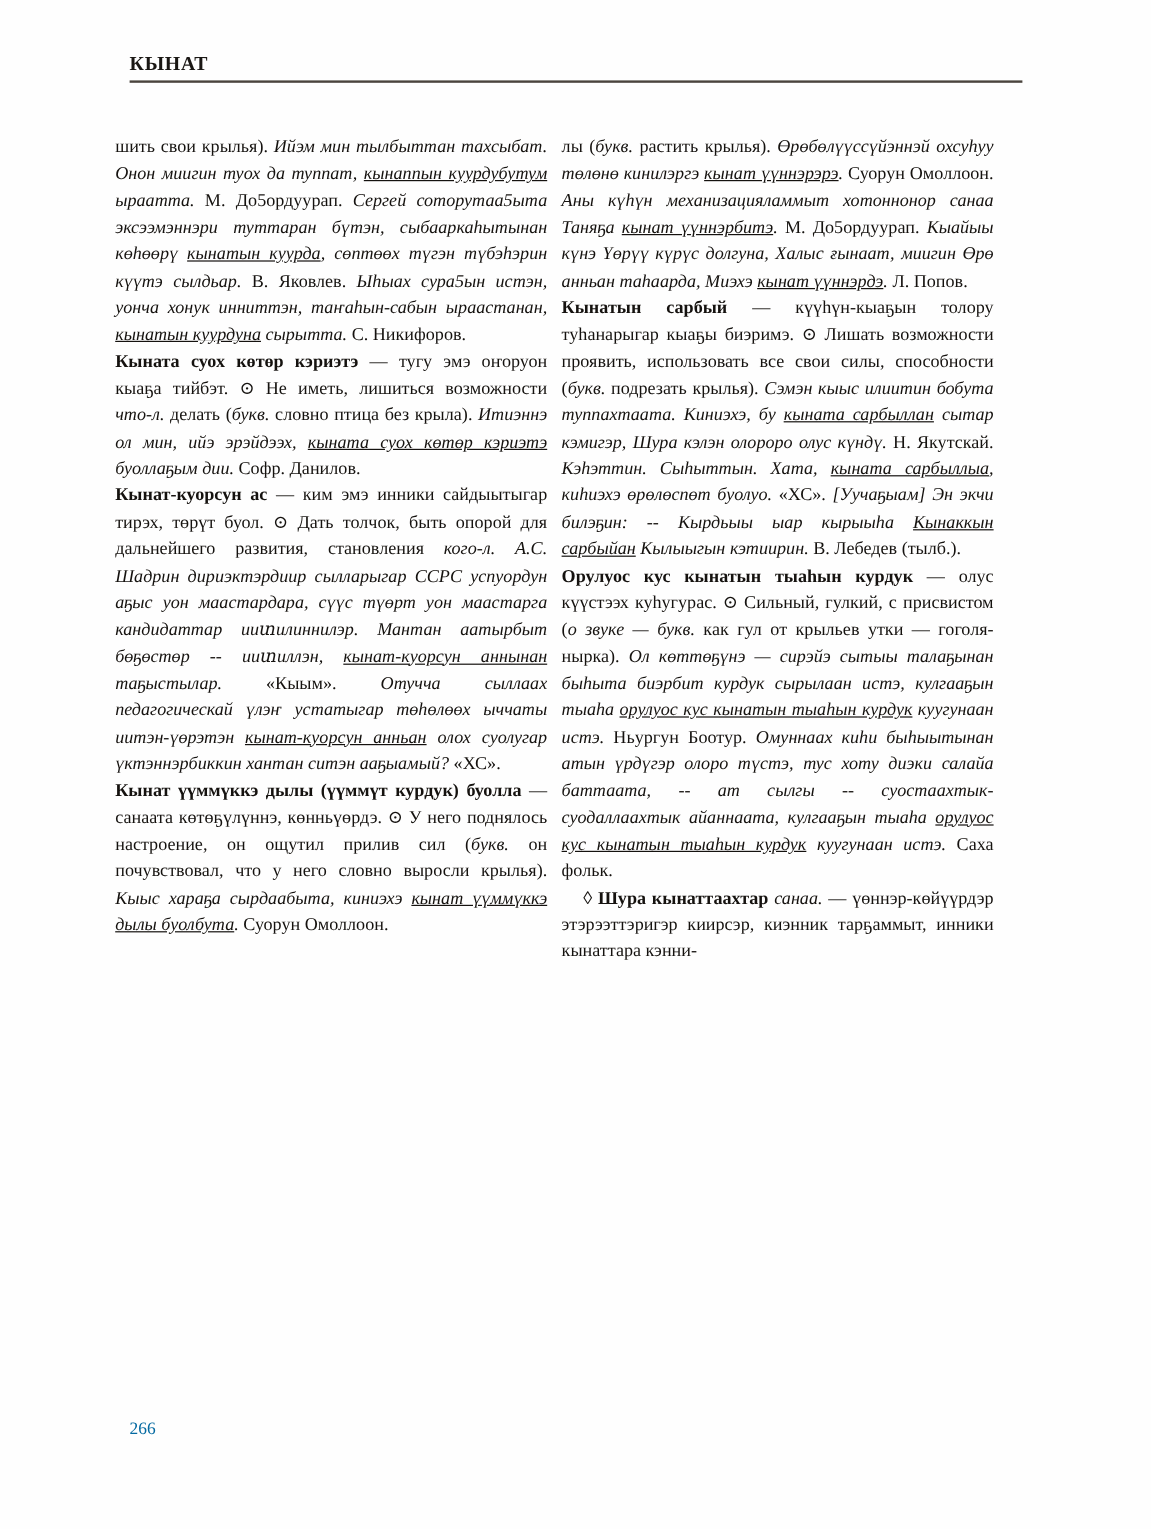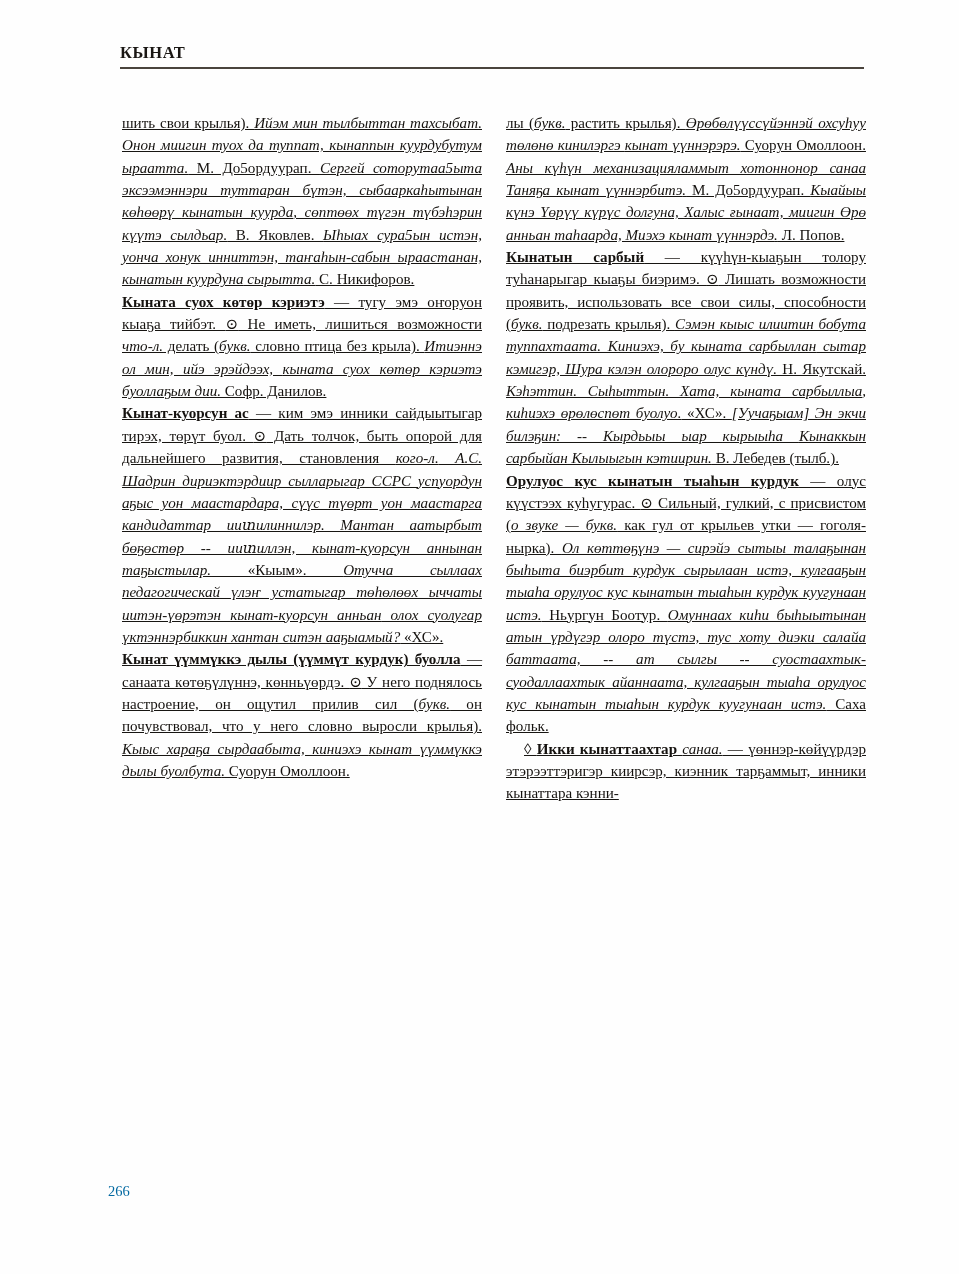--- a/index.html
+++ b/index.html
@@ -11,42 +11,41 @@
   }
   .page{
     position:relative;
     width:959px;height:1274px;
     box-sizing:border-box;
     padding:0;
     background:#fefefe;
   }
   .runhead-wrap{
     position:absolute;
-    left:108px;top:44px;width:744px;margin-left:12px;
+    left:108px;top:44px;width:744px;
   }
   .runhead{
     font-size:16.5px;
     font-weight:bold;
     letter-spacing:0.6px;
     color:#1a1714;
     line-height:1.1;
     padding-bottom:5px;
   }
   .rule{
     height:1.6px;
     background:#4a443d;
     width:744px;
   }
   .columns{
     position:absolute;
-    left:122px;top:112px;
+    left:96px;top:112px;
     width:748px;
     display:flex;
-    gap:24px;
-    text-decoration:underline;
+    gap:12px;
   }
   .col{
     width:360px;
     font-size:15.1px;
     line-height:22.35px;
     text-align:justify;
     text-justify:inter-word;
     hyphens:manual;
     color:#15120f;
   }
@@ -83,19 +82,19 @@
     <div class="col" id="col-left">
         <p><span class="up">шить свои крылья). </span><span class="ex">Ийэм мин тылбыттан тахсыбат. Онон миигин туох да туппат, </span><span class="ul">кынаппын куурдубутум</span><span class="ex"> ыраатта.</span><span class="up"> М. До5ордуурап. </span><span class="ex">Сергей соторутаа5ыта эксээмэннэри туттаран бүтэн, сыбааркаһытынан көһөөрү </span><span class="ul">кынатын куурда</span><span class="ex">, сөптөөх түгэн түбэһэрин күүтэ сылдьар.</span><span class="up"> В. Яковлев. </span><span class="ex">Ыһыах сура5ын истэн, уонча хонук инниттэн, таҥаһын-сабын ыраастанан, </span><span class="ul">кынатын куурдуна</span><span class="ex"> сырытта.</span><span class="up"> С. Никифоров. </span></p>
         <p><span class="hw">Кыната суох көтөр кэриэтэ</span><span class="up"> — тугу эмэ оҥоруон кыаҕа тийбэт. </span><span class="marker">⊙</span><span class="up"> Не иметь, лишиться возможности </span><span class="ex">что-л.</span><span class="up"> делать (</span><span class="ex">букв.</span><span class="up"> словно птица без крыла). </span><span class="ex">Итиэннэ ол мин, ийэ эрэйдээх, </span><span class="ul">кыната суох көтөр кэриэтэ</span><span class="ex"> буоллаҕым дии.</span><span class="up"> Софр. Данилов. </span></p>
         <p><span class="hw">Кынат-куорсун ас</span><span class="up"> — ким эмэ инники сайдыытыгар тирэх, төрүт буол. </span><span class="marker">⊙</span><span class="up"> Дать толчок, быть опорой для дальнейшего развития, становления </span><span class="ex">кого-л.</span><span class="ex"> А.С. Шадрин дириэктэрдиир сылларыгар ССРС успуордун аҕыс уон маастардара, сүүс түөрт уон маастарга кандидаттар ииտилиннилэр. Мантан аатырбыт бөҕөстөр -- ииտиллэн, </span><span class="ul">кынат-куорсун аннынан</span><span class="ex"> таҕыстылар.</span><span class="up"> «Кыым». </span><span class="ex">Отучча сыллаах педагогическай үлэҥ устатыгар төһөлөөх ыччаты иитэн-үөрэтэн </span><span class="ul">кынат-куорсун анньан</span><span class="ex"> олох суолугар үктэннэрбиккин хантан ситэн ааҕыамый?</span><span class="up"> «ХС». </span></p>
         <p><span class="hw">Кынат үүммүккэ дылы (үүммүт курдук) буолла</span><span class="up"> — санаата көтөҕүлүннэ, көнньүөрдэ. </span><span class="marker">⊙</span><span class="up"> У него поднялось настроение, он ощутил прилив сил (</span><span class="ex">букв.</span><span class="up"> он почувствовал, что у него словно выросли крылья). </span><span class="ex">Кыыс хараҕа сырдаабыта, киниэхэ </span><span class="ul">кынат үүммүккэ дылы буолбута</span><span class="ex">.</span><span class="up"> Суорун Омоллоон. </span></p>
       </div>
     <div class="col" id="col-right">
         <p><span class="up">лы (</span><span class="ex">букв.</span><span class="up"> растить крылья). </span><span class="ex">Өрөбөлүүссүйэннэй охсуһуу төлөнө кинилэргэ </span><span class="ul">кынат үүннэрэрэ</span><span class="ex">.</span><span class="up"> Суорун Омоллоон. </span><span class="ex">Аны күһүн механизацияламмыт хотоннонор санаа Таняҕа </span><span class="ul">кынат үүннэрбитэ</span><span class="ex">.</span><span class="up"> М. До5ордуурап. </span><span class="ex">Кыайыы күнэ Үөрүү күрүс долгуна, Халыс ғынаат, миигин Өрө анньан таһаарда, Миэхэ </span><span class="ul">кынат үүннэрдэ</span><span class="ex">.</span><span class="up"> Л. Попов. </span></p>
         <p><span class="hw">Кынатын сарбый</span><span class="up"> — күүһүн-кыаҕын толору туһанарыгар кыаҕы биэримэ. </span><span class="marker">⊙</span><span class="up"> Лишать возможности проявить, использовать все свои силы, способности (</span><span class="ex">букв.</span><span class="up"> подрезать крылья). </span><span class="ex">Сэмэн кыыс илиитин бобута туппахтаата. Киниэхэ, бу </span><span class="ul">кыната сарбыллан</span><span class="ex"> сытар кэмигэр, Шура кэлэн олороро олус күндү.</span><span class="up"> Н. Якутскай. </span><span class="ex">Кэһэттин. Сыһыттын. Хата, </span><span class="ul">кыната сарбыллыа</span><span class="ex">, киһиэхэ өрөлөспөт буолуо.</span><span class="up"> «ХС». </span><span class="ex">[Уучаҕыам] Эн экчи билэҕин: -- Кырдьыы ыар кырыыһа </span><span class="ul">Кынаккын сарбыйан</span><span class="ex"> Кылыыгын кэтиирин.</span><span class="up"> В. Лебедев (тылб.). </span></p>
         <p><span class="hw">Орулуос кус кынатын тыаһын курдук</span><span class="up"> — олус күүстээх куһугурас. </span><span class="marker">⊙</span><span class="up"> Сильный, гулкий, с присвистом (</span><span class="ex">о звуке — букв.</span><span class="up"> как гул от крыльев утки — гоголя-нырка). </span><span class="ex">Ол көттөҕүнэ — сирэйэ сытыы талаҕынан быһыта биэрбит курдук сырылаан истэ, кулгааҕын тыаһа </span><span class="ul">орулуос кус кынатын тыаһын курдук</span><span class="ex"> куугунаан истэ.</span><span class="up"> Ньургун Боотур. </span><span class="ex">Омуннаах киһи быһыытынан атын үрдүгэр олоро түстэ, тус хоту диэки салайа баттаата, -- ат сылгы -- суостаахтык-суодаллаахтык айаннаата, кулгааҕын тыаһа </span><span class="ul">орулуос кус кынатын тыаһын курдук</span><span class="ex"> куугунаан истэ.</span><span class="up"> Саха фольк.</span></p>
-        <p class="indent"><span class="marker">◊ </span><span class="hw">Икки кынаттаахтар</span><span class="up"> </span><span class="ex">санаа.</span><span class="up"> — үөннэр-көйүүрдэр этэрээттэригэр киирсэр, киэнник тарҕаммыт, инники кынаттара кэнни-</span></p>
+        <p class="indent"><span class="marker">◊ </span><span class="hw">Шура кынаттаахтар</span><span class="up"> </span><span class="ex">санаа.</span><span class="up"> — үөннэр-көйүүрдэр этэрээттэригэр киирсэр, киэнник тарҕаммыт, инники кынаттара кэнни-</span></p>
       </div>
   </div>
 
   <div class="pageno">266</div>
 
 </div>
 
 </body></html>

